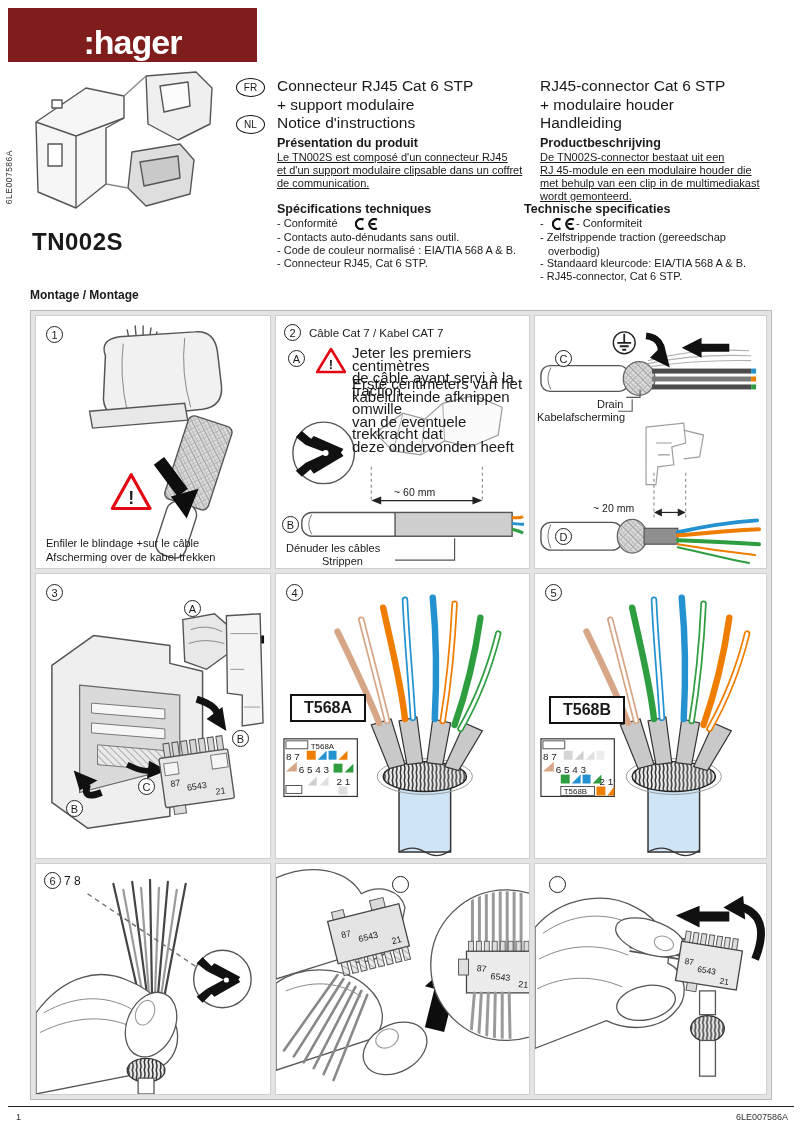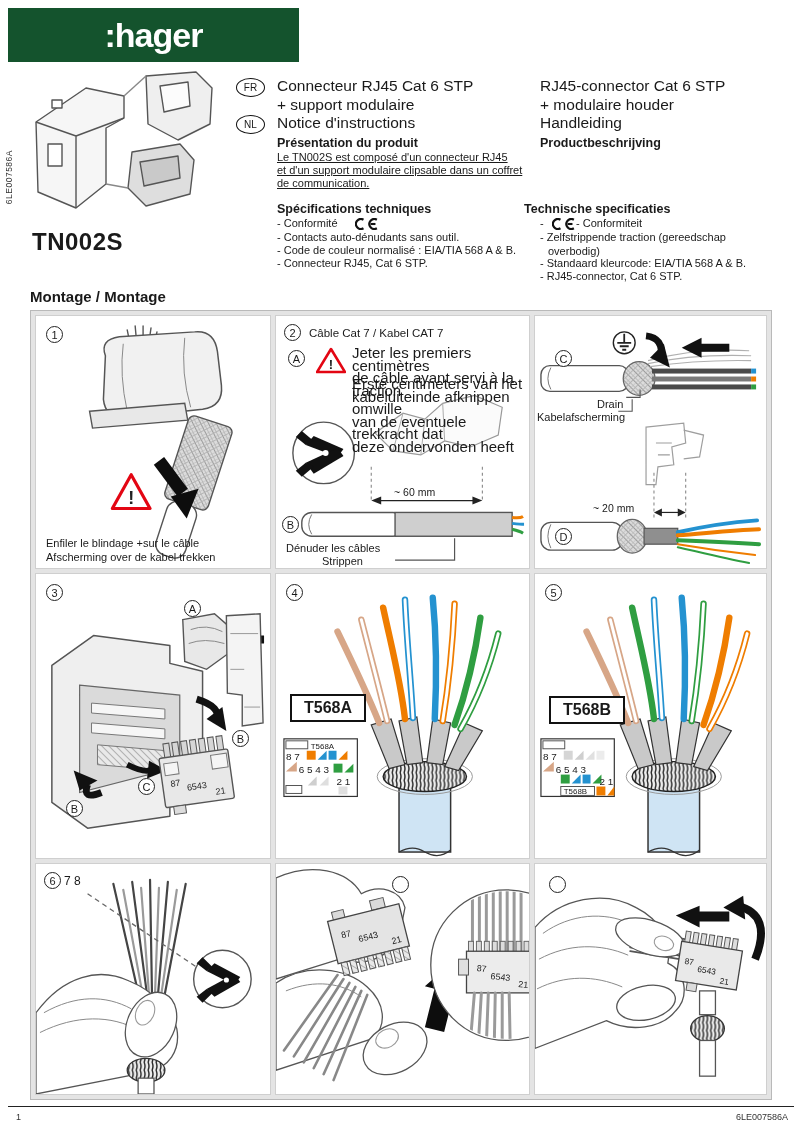--- a/index.html
+++ b/index.html
@@ -1,31 +1,31 @@
 <!DOCTYPE html>
 <html><head>
 <meta charset="utf-8">
 <style>
   html,body{margin:0;padding:0;background:#888;}
   .page{position:relative;width:802px;height:1134px;background:#fff;margin:0 auto;
         font-family:"Liberation Sans","DejaVu Sans",sans-serif;color:#1a1a1a;overflow:hidden;}
   .abs{position:absolute;}
   
-  .brandbox{left:8px;top:8px;width:291px;height:54px;background:#14532d;display:flex;align-items:center;justify-content:center;}
+  .brandbox{left:8px;top:8px;width:249px;height:54px;background:#7f1d1d;display:flex;align-items:flex-end;justify-content:center;}
   .logo{color:#fff;font-size:34px;font-weight:bold;letter-spacing:-1px;}
   
   .sideref{left:4px;top:150px;writing-mode:vertical-rl;transform:rotate(180deg);font-size:8.5px;color:#333;letter-spacing:.5px;}
   .prodcode{left:32px;top:228px;font-size:24px;letter-spacing:.5px;font-weight:bold;}
   
   .badge{width:27px;height:17px;border:1.4px solid #111;border-radius:50%;display:flex;align-items:center;justify-content:center;font-size:10px;}
   .title{font-size:15.5px;font-weight:normal;line-height:19px;}
   .sechead{font-size:12.5px;font-weight:bold;}
   .body{font-size:11px;line-height:13px;white-space:pre-line;text-decoration:underline;}
   .spec{font-size:11px;line-height:13.5px;white-space:pre-line;padding-left:8px;text-indent:-8px;}
-  .montagehead{left:30px;top:288px;font-size:15px;font-weight:bold;}
+  .montagehead{left:30px;top:288px;font-size:12px;font-weight:bold;}
   
   .grid{left:30px;top:310px;width:742px;height:790px;background:#e4e4e4;border:1px solid #b9b9b9;
         box-sizing:border-box;padding:4px;display:grid;grid-template-columns:236px 255px 233px;
         grid-template-rows:254px 286px 232px;gap:4px;}
   .cell{background:#fff;border:1px solid #cfcfcf;box-sizing:border-box;position:relative;overflow:hidden;}
   .cell svg.ill{position:absolute;left:0;top:0;width:100%;height:100%;}
   .circ{width:17px;height:17px;border:1.3px solid #222;border-radius:50%;display:flex;align-items:center;
         justify-content:center;font-size:11px;background:#fff;box-sizing:border-box;}
   .ptxt{font-size:11.5px;line-height:13px;}
   .warntxt{font-size:15px;line-height:12.5px;white-space:pre-line;}
@@ -108,20 +108,24 @@
   <div class="abs spec" style="left:277px;top:244px;width:258px">- Code de couleur normalisé : EIA/TIA 568 A &amp; B.</div>
   <div class="abs spec" style="left:277px;top:257px;width:258px">- Connecteur RJ45, Cat 6 STP.</div>
 
   <div class="abs title" style="left:540px;top:76px">
     <div>RJ45-connector Cat 6 STP</div>
     <div>+ modulaire houder</div>
   </div>
   <div class="abs title" style="left:540px;top:113px">Handleiding</div>
 
   <div class="abs sechead" style="left:540px;top:136px">Productbeschrijving</div>
+  <div class="abs body" style="left:540px;top:151px;width:250px">De TN002S-connector bestaat uit een
+RJ 45-module en een modulaire houder die
+met behulp van een clip in de multimediakast
+wordt gemonteerd.</div>
 
   <div class="abs sechead" style="left:524px;top:202px">Technische specificaties</div>
   <div class="abs" style="left:540px;top:217px;display:flex;align-items:center;gap:4px">
     <span class="spec">-</span>
     <svg width="24" height="12" viewBox="0 0 34 16">
       <path d="M12 2 A7 7 0 1 0 12 14" stroke="#111" stroke-width="3" fill="none"></path>
       <path d="M31 2 A7 7 0 1 0 31 14" stroke="#111" stroke-width="3" fill="none"></path>
       <path d="M22 8 H29" stroke="#111" stroke-width="3"></path>
     </svg>
     <span class="spec" style="margin-left:-30px;padding-left:34px">- Conformiteit</span>

